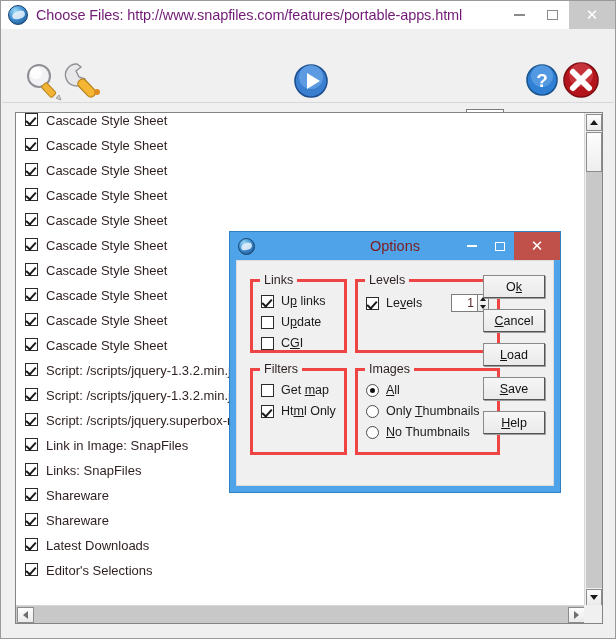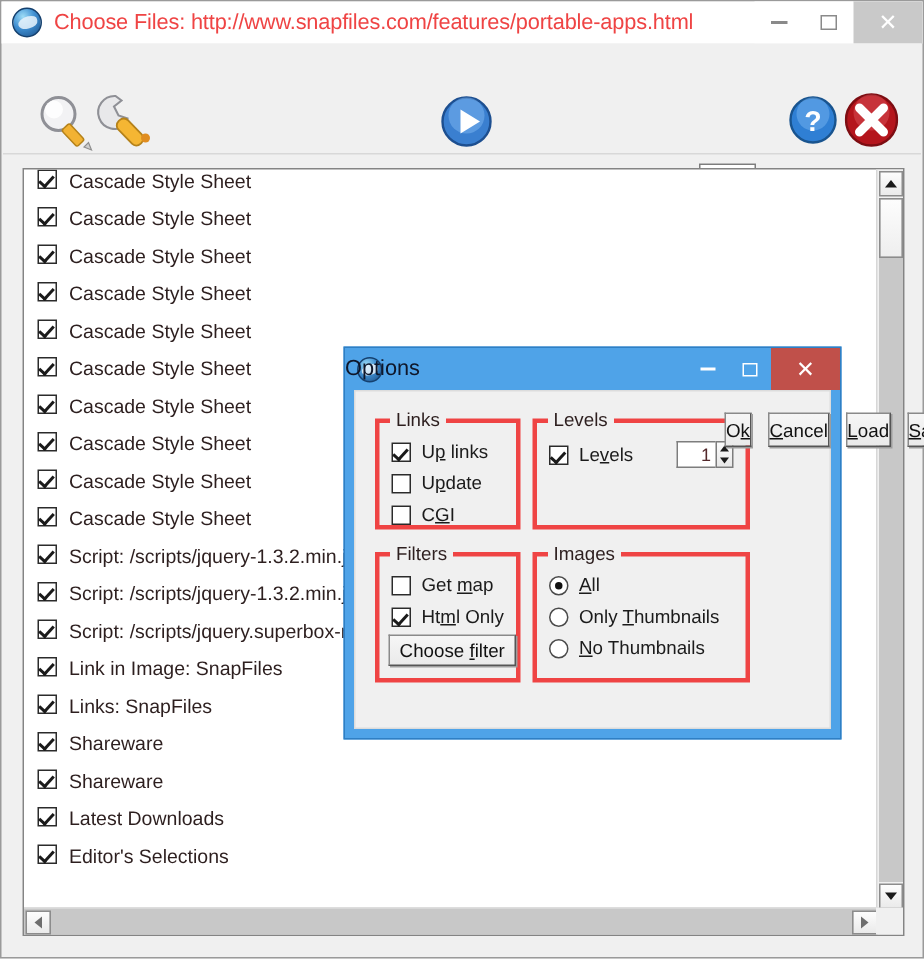--- a/index.html
+++ b/index.html
@@ -41,21 +41,21 @@
     content: "";
     position: absolute; left: 3px; top: 5px;
     width: 13px; height: 8px;
     background: #e9f3fb;
     border-radius: 60% 40% 50% 45%;
     opacity: .85;
     transform: rotate(-12deg);
   }
   #title-text {
     font-size: 14.5px;
-    color: #ef4444;
+    color: #701a75;
     white-space: nowrap;
     letter-spacing: -0.1px;
   }
   #win-controls {
     position: absolute; right: 0; top: 0;
     height: 28px; display: flex;
   }
   .win-btn {
     width: 33px; height: 28px;
     display: flex; align-items: center; justify-content: center;
@@ -260,23 +260,23 @@
     content: "";
     position: absolute; left: 2px; top: 4px;
     width: 11px; height: 7px;
     background: #e9f3fb;
     border-radius: 60% 40% 50% 45%;
     opacity: .85;
     transform: rotate(-12deg);
   }
   #opt-title-text {
     position: absolute; left: 0; right: 0;
-    text-align: left;
+    text-align: center;
     font-size: 14.5px;
-    color: #0f172a;
+    color: #7f1d1d;
   }
   #opt-win-controls {
     position: absolute; right: 0; top: 0;
     height: 28px; display: flex;
   }
   .opt-win-btn {
     width: 28px; height: 28px;
     display: flex; align-items: center; justify-content: center;
     color: #ffffff; font-size: 13px;
   }
@@ -398,21 +398,21 @@
     display: flex; align-items: center; justify-content: center;
   }
   #btn-choose-filter {
     position: absolute; left: 6px; bottom: 8px;
     width: 85px; height: 21px;
   }
 
   #opt-buttons {
     position: absolute; right: 8px; top: 14px;
     width: 62px;
-    display: flex; flex-direction: row; gap: 11px;
+    display: flex; flex-direction: column; gap: 11px;
   }
   #opt-buttons .btn-classic { height: 23px; width: 62px; }
 </style>
 </head>
 <body>
 
 <div id="app-window">
 
   <div id="title-bar">
     <div id="title-icon"></div>
@@ -644,23 +644,20 @@
 
       <fieldset class="grp" id="grp-filters">
         <legend>Filters</legend>
         <div class="opt-row">
           <span class="ochk"></span>
           <span class="opt-label"><span>Get </span><span class="mn">m</span><span>ap</span></span>
         </div>
         <div class="opt-row">
           <span class="ochk on"></span>
           <span class="opt-label"><span>Ht</span><span class="mn">m</span><span>l Only</span></span>
-        </div>
-        <div class="btn-classic" id="btn-choose-filter">
-          <span><span>Choose </span><span class="mn">f</span><span>ilter</span></span>
         </div>
       </fieldset>
 
       <fieldset class="grp" id="grp-images">
         <legend>Images</legend>
         <div class="opt-row">
           <span class="oradio on"></span>
           <span class="opt-label"><span></span><span class="mn">A</span><span>ll</span></span>
         </div>
         <div class="opt-row">

